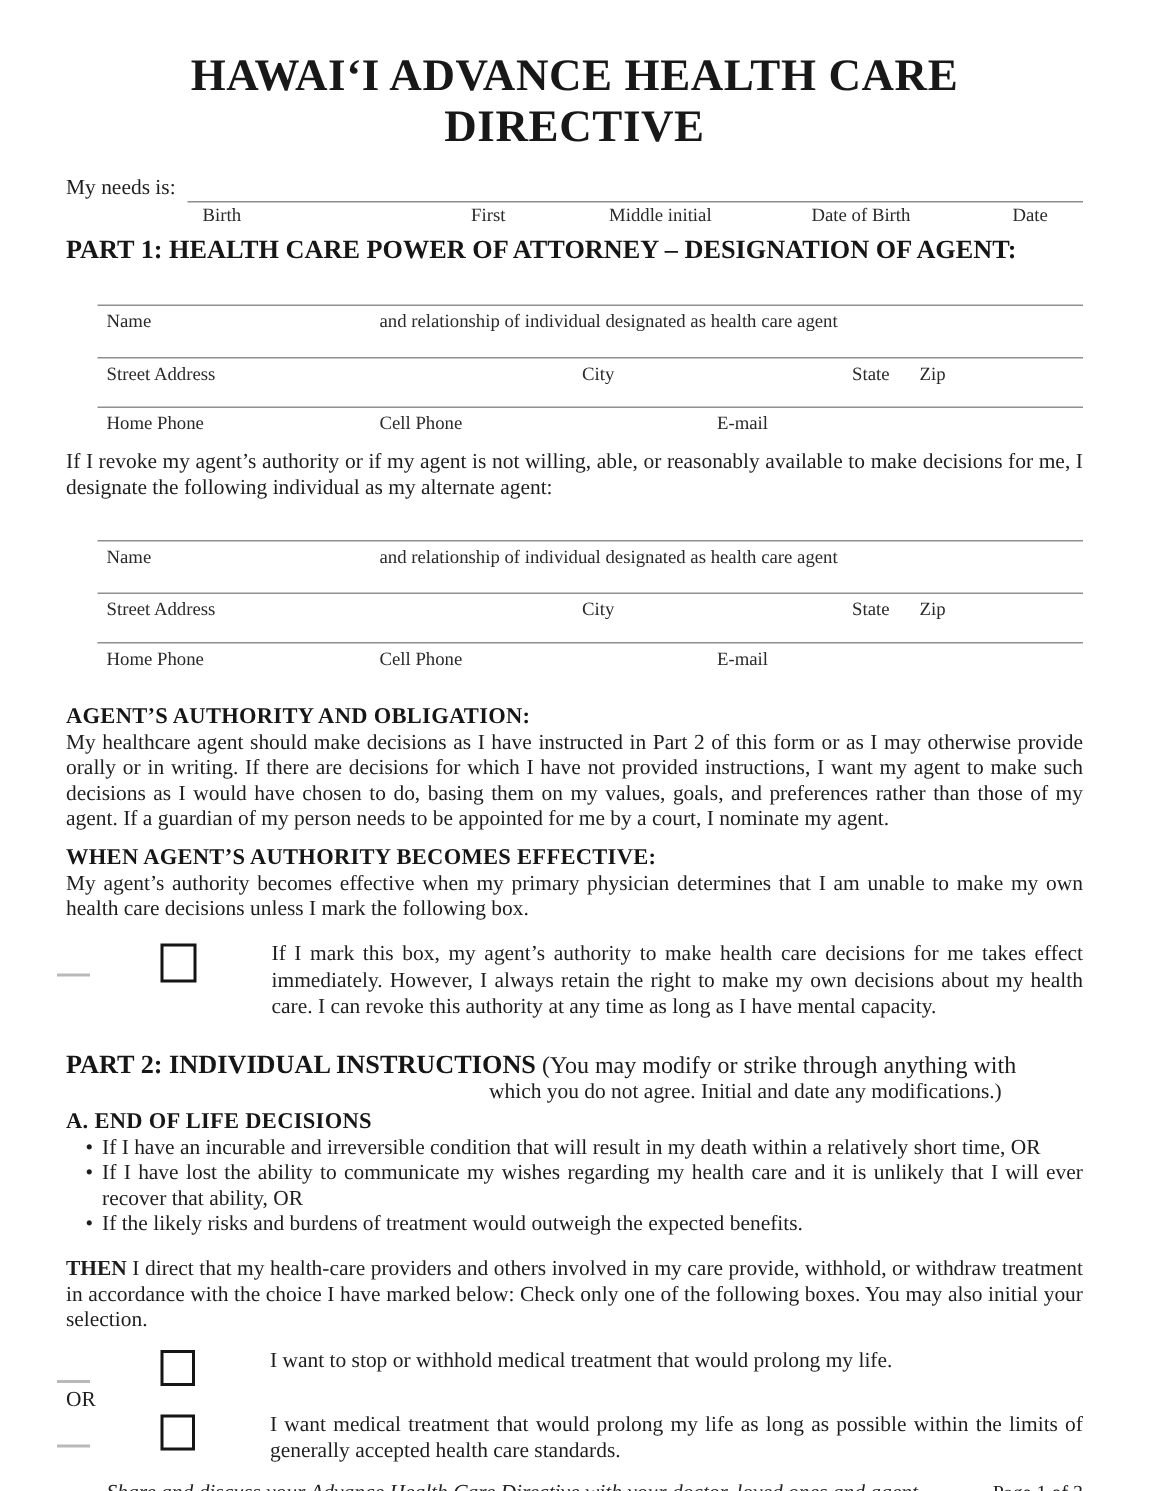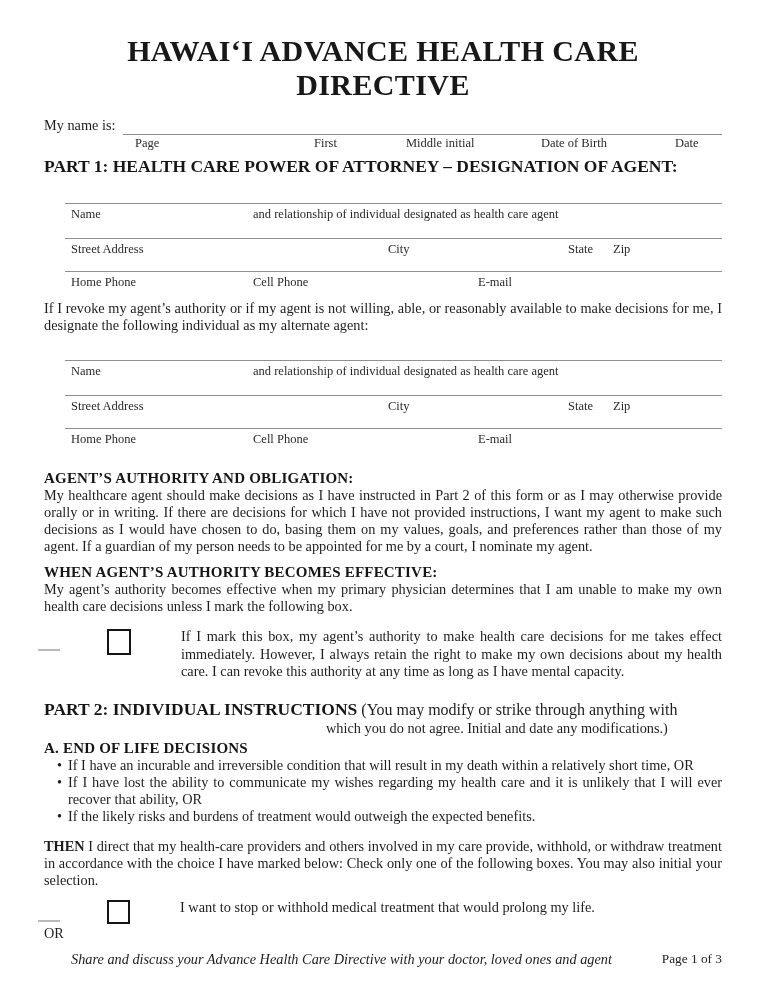--- a/index.html
+++ b/index.html
@@ -54,25 +54,25 @@
   .footer .pagenum { font-size:13.3px; color:#222; }
 </style>
 </head>
 <body>
 
 <div class="page">
 
   <div class="title">HAWAI‘I ADVANCE HEALTH CARE DIRECTIVE</div>
 
   <div class="name-row">
-    <span class="lbl">My name is:</span>
+    <span class="lbl">My needs is:</span>
     <span class="fill-line"></span>
   </div>
   <div class="name-labels">
-    <span style="left:91px">Page</span>
+    <span style="left:91px">Birth</span>
     <span style="left:270px">First</span>
     <span style="left:362px">Middle initial</span>
     <span style="left:497px">Date of Birth</span>
     <span style="left:631px">Date</span>
   </div>
 
   <div class="h-part">PART 1: HEALTH CARE POWER OF ATTORNEY –  DESIGNATION OF AGENT:</div>
 
   <div class="fblock">
     <div class="fb-row r1">
@@ -150,19 +150,24 @@
   </div>
 
   <div class="cbx-row" style="margin-top:10px">
     <span class="init-line"></span>
     <span class="cbx small"></span>
     <span class="cbx-text">I want to stop or withhold medical treatment that would prolong my life.</span>
   </div>
 
   <div class="or-label">OR</div>
 
+  <div class="cbx-row">
+    <span class="init-line"></span>
+    <span class="cbx small"></span>
+    <span class="cbx-text">I want medical treatment that would prolong my life as long as possible within the limits of generally accepted health care standards.</span>
+  </div>
 
   <div class="footer">
     <span class="share">Share and discuss your Advance Health Care Directive with your doctor, loved ones and agent</span>
     <span class="pagenum">Page 1 of 3</span>
   </div>
 
 </div>
 
 </body></html>

